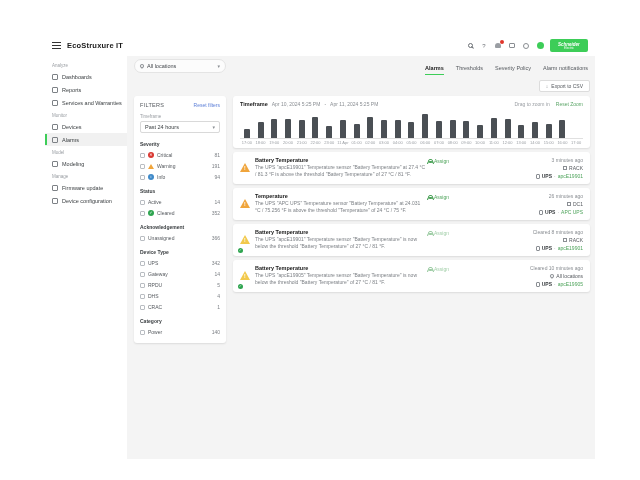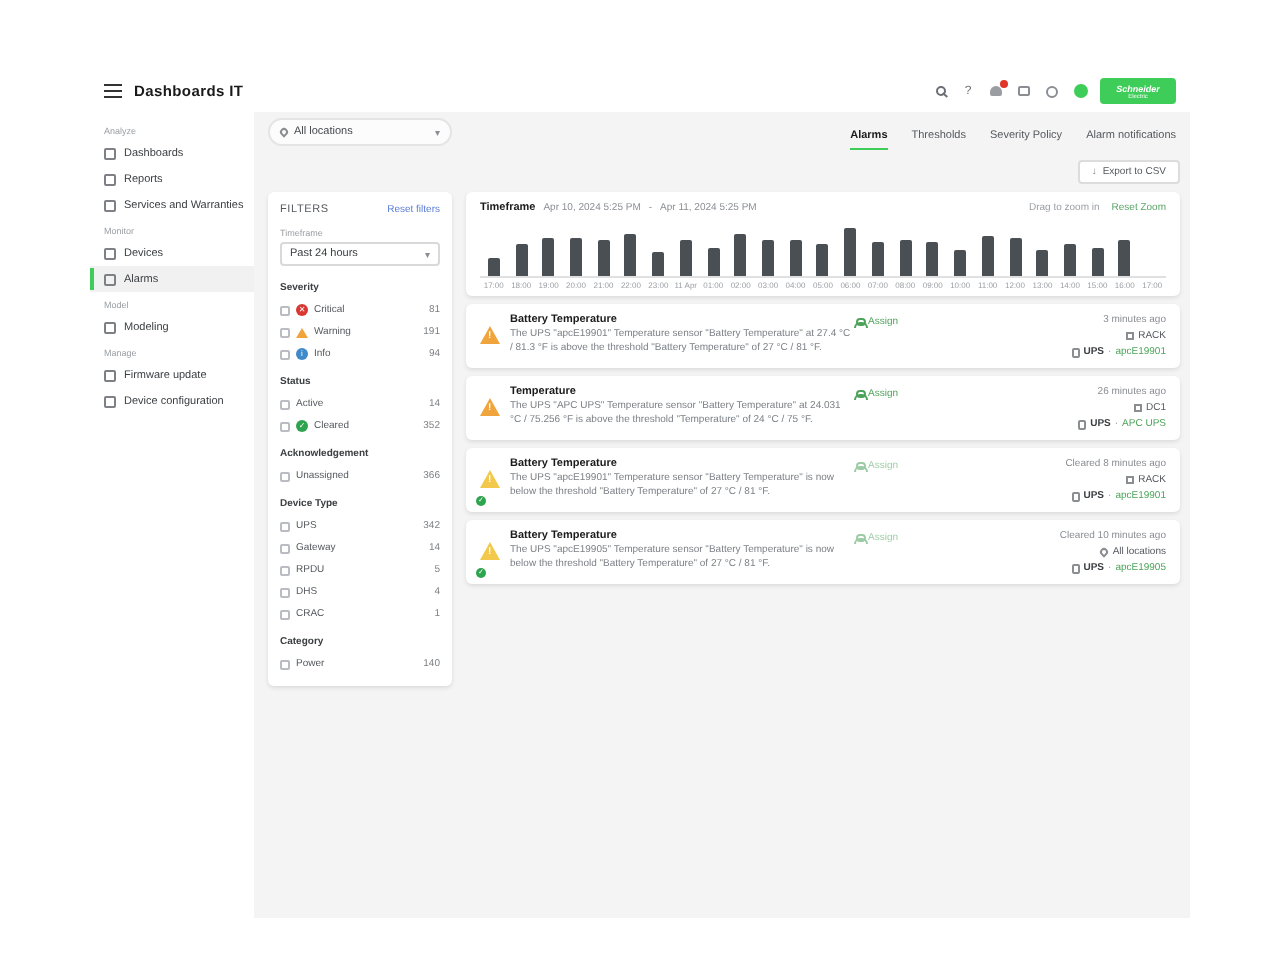--- a/index.html
+++ b/index.html
@@ -116,21 +116,21 @@
 </head>
 <body>
 
 <div class="app">
   <div class="hdr">
     <span class="burger">
         <i></i>
         <i></i>
         <i></i>
       </span>
-    <span class="logo">Dashboards IT</span>
+    <span class="logo">EcoStruxure IT</span>
     <div class="hdr-right">
       <span class="hico">
           <span class="i-search"></span>
         </span>
       <span class="hico">?</span>
       <span class="hico">
           <span class="i-bell"></span>
           <span class="badge"></span>
         </span>
       <span class="hico">

